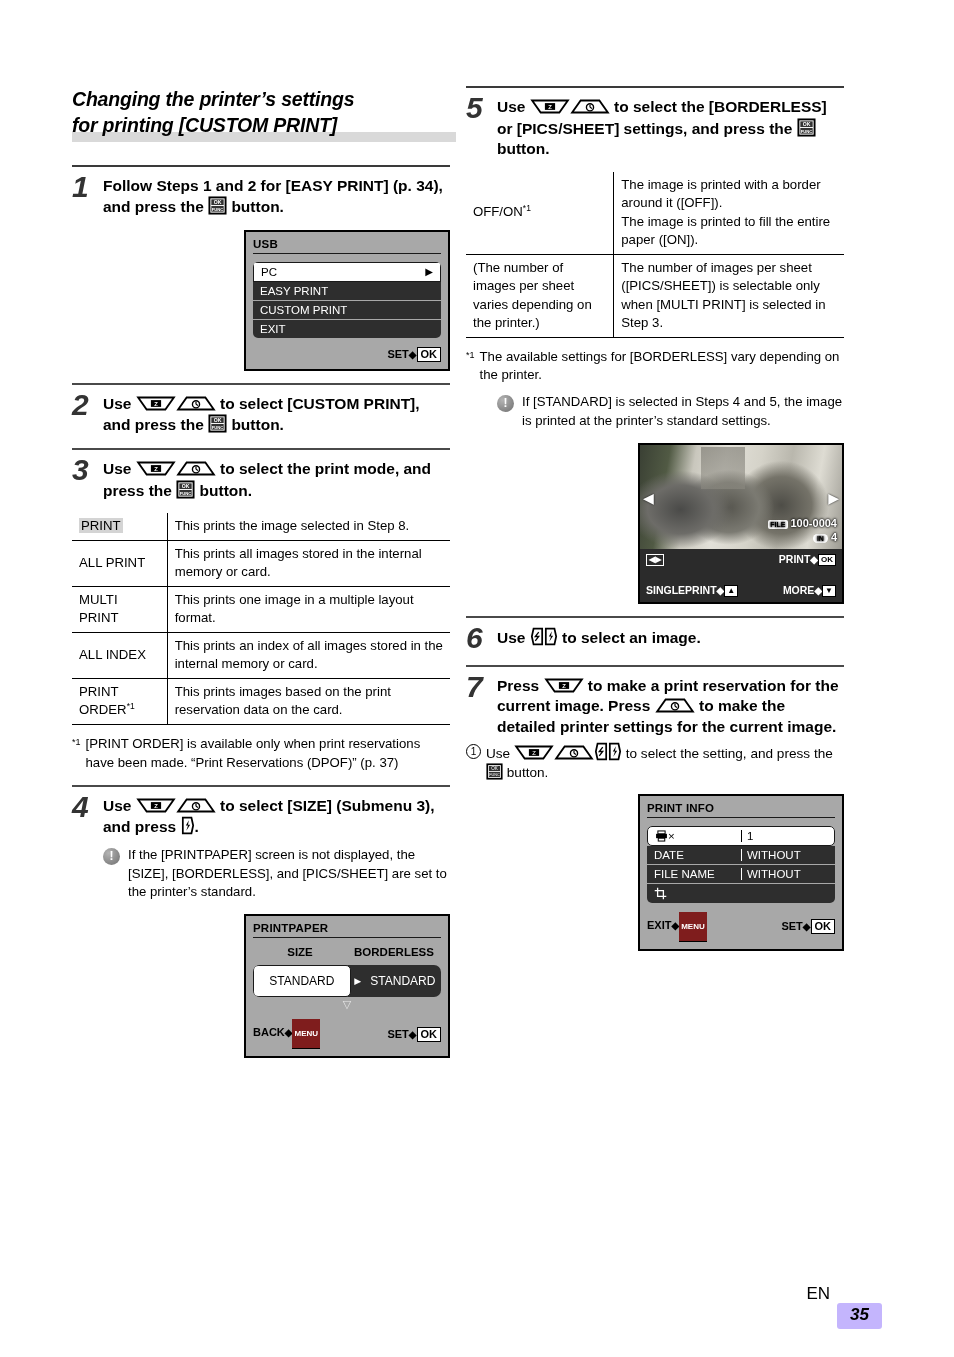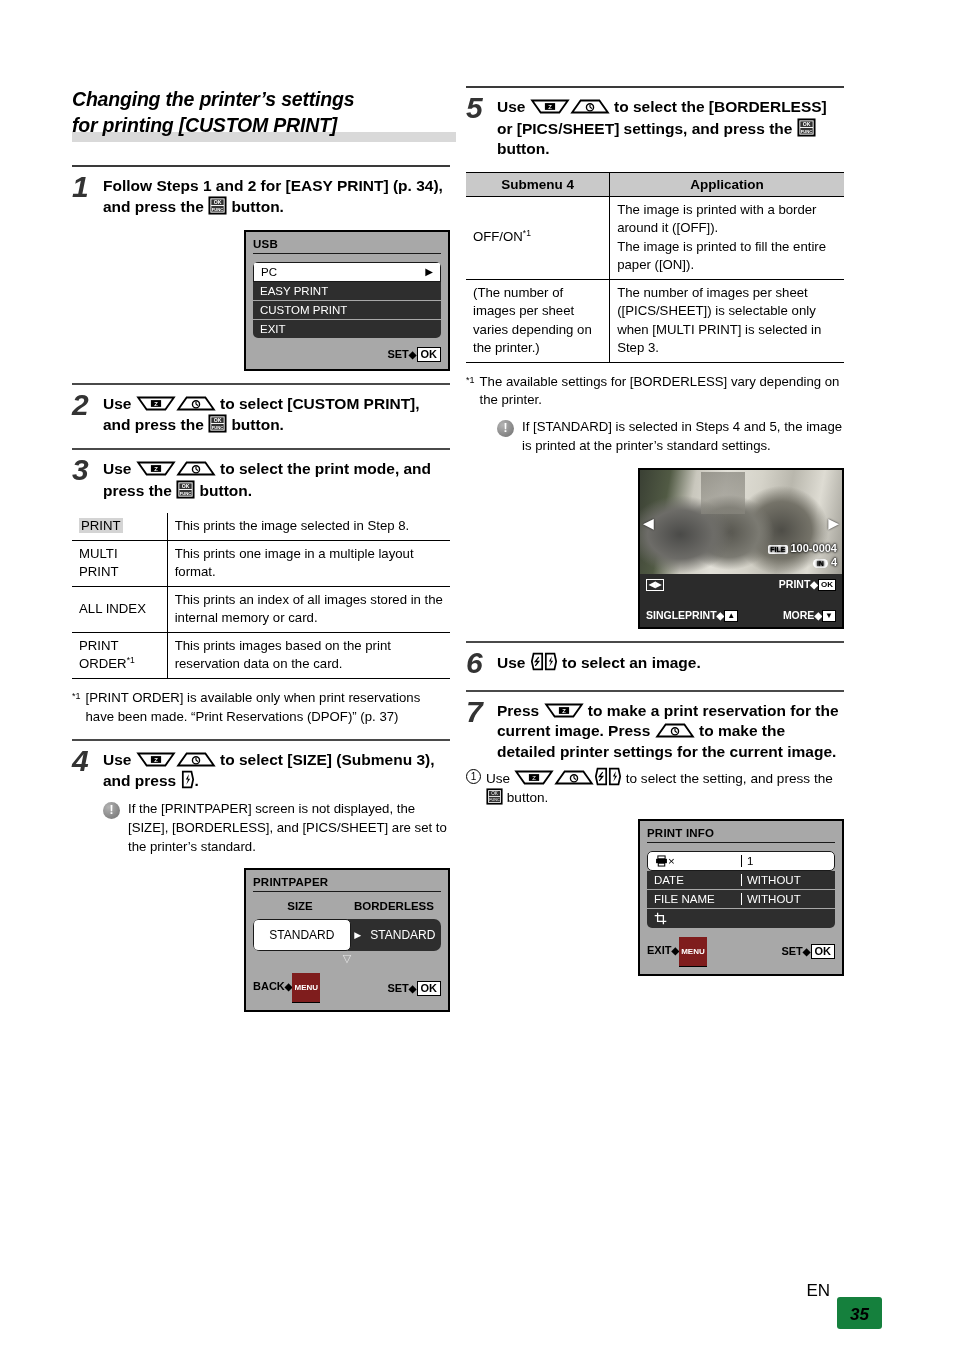--- a/index.html
+++ b/index.html
@@ -300,23 +300,23 @@
   .subhead { font-size: 14px; font-weight: bold; margin-top: 14px; }
 
   
   .footer {
     position: absolute;
     right: 72px; bottom: 28px;
     display: flex; align-items: center; gap: 7px;
   }
   .footer .en { font-size: 17px; }
   .footer .pg {
-    background: #15803d;
+    background: #c4b5fd;
     font-size: 17px; font-weight: bold; font-style: italic;
-    padding: 8px 13px 4px 13px;
+    padding: 2px 13px 4px 13px;
     border-radius: 3px;
     margin-top: 44px;
   }
 </style>
 </head>
 <body>
 
 <svg width="0" height="0" style="position:absolute" aria-hidden="true">
   <defs>
 
@@ -436,20 +436,24 @@
             <use href="#g-ok"></use>
           </svg><span> button.</span>
       </div>
     </div>
 
     <table class="spec">
       <tbody>
       <tr>
         <td class="c1"><span class="hl">PRINT</span></td>
         <td>This prints the image selected in Step 8.</td>
+      </tr>
+      <tr>
+        <td class="c1">ALL PRINT</td>
+        <td>This prints all images stored in the internal memory or card.</td>
       </tr>
       <tr>
         <td class="c1">MULTI PRINT</td>
         <td>This prints one image in a multiple layout format.</td>
       </tr>
       <tr>
         <td class="c1">ALL INDEX</td>
         <td>This prints an index of all images stored in the internal memory or card.</td>
       </tr>
       <tr>
@@ -516,24 +520,20 @@
           </svg><svg class="gl" width="40" height="17">
             <use href="#g-timer"></use>
           </svg><span> to select the [BORDERLESS] or [PICS/SHEET] settings, and press the </span><svg class="gl" width="19" height="19">
             <use href="#g-ok"></use>
           </svg><span> button.</span>
       </div>
     </div>
 
     <table class="spec">
       <tbody>
-          <tr>
-        <th class="c1">Submenu 4</th>
-        <th>Application</th>
-      </tr>
       <tr>
         <td class="c1"><span>OFF/ON</span><sup class="fn">*1</sup></td>
         <td style="white-space:pre-line">The image is printed with a border around it ([OFF]).
 The image is printed to fill the entire paper ([ON]).</td>
       </tr>
       <tr>
         <td class="c1">(The number of images per sheet varies depending on the printer.)</td>
         <td>The number of images per sheet ([PICS/SHEET]) is selectable only when [MULTI PRINT] is selected in Step 3.</td>
       </tr>
     </tbody>

